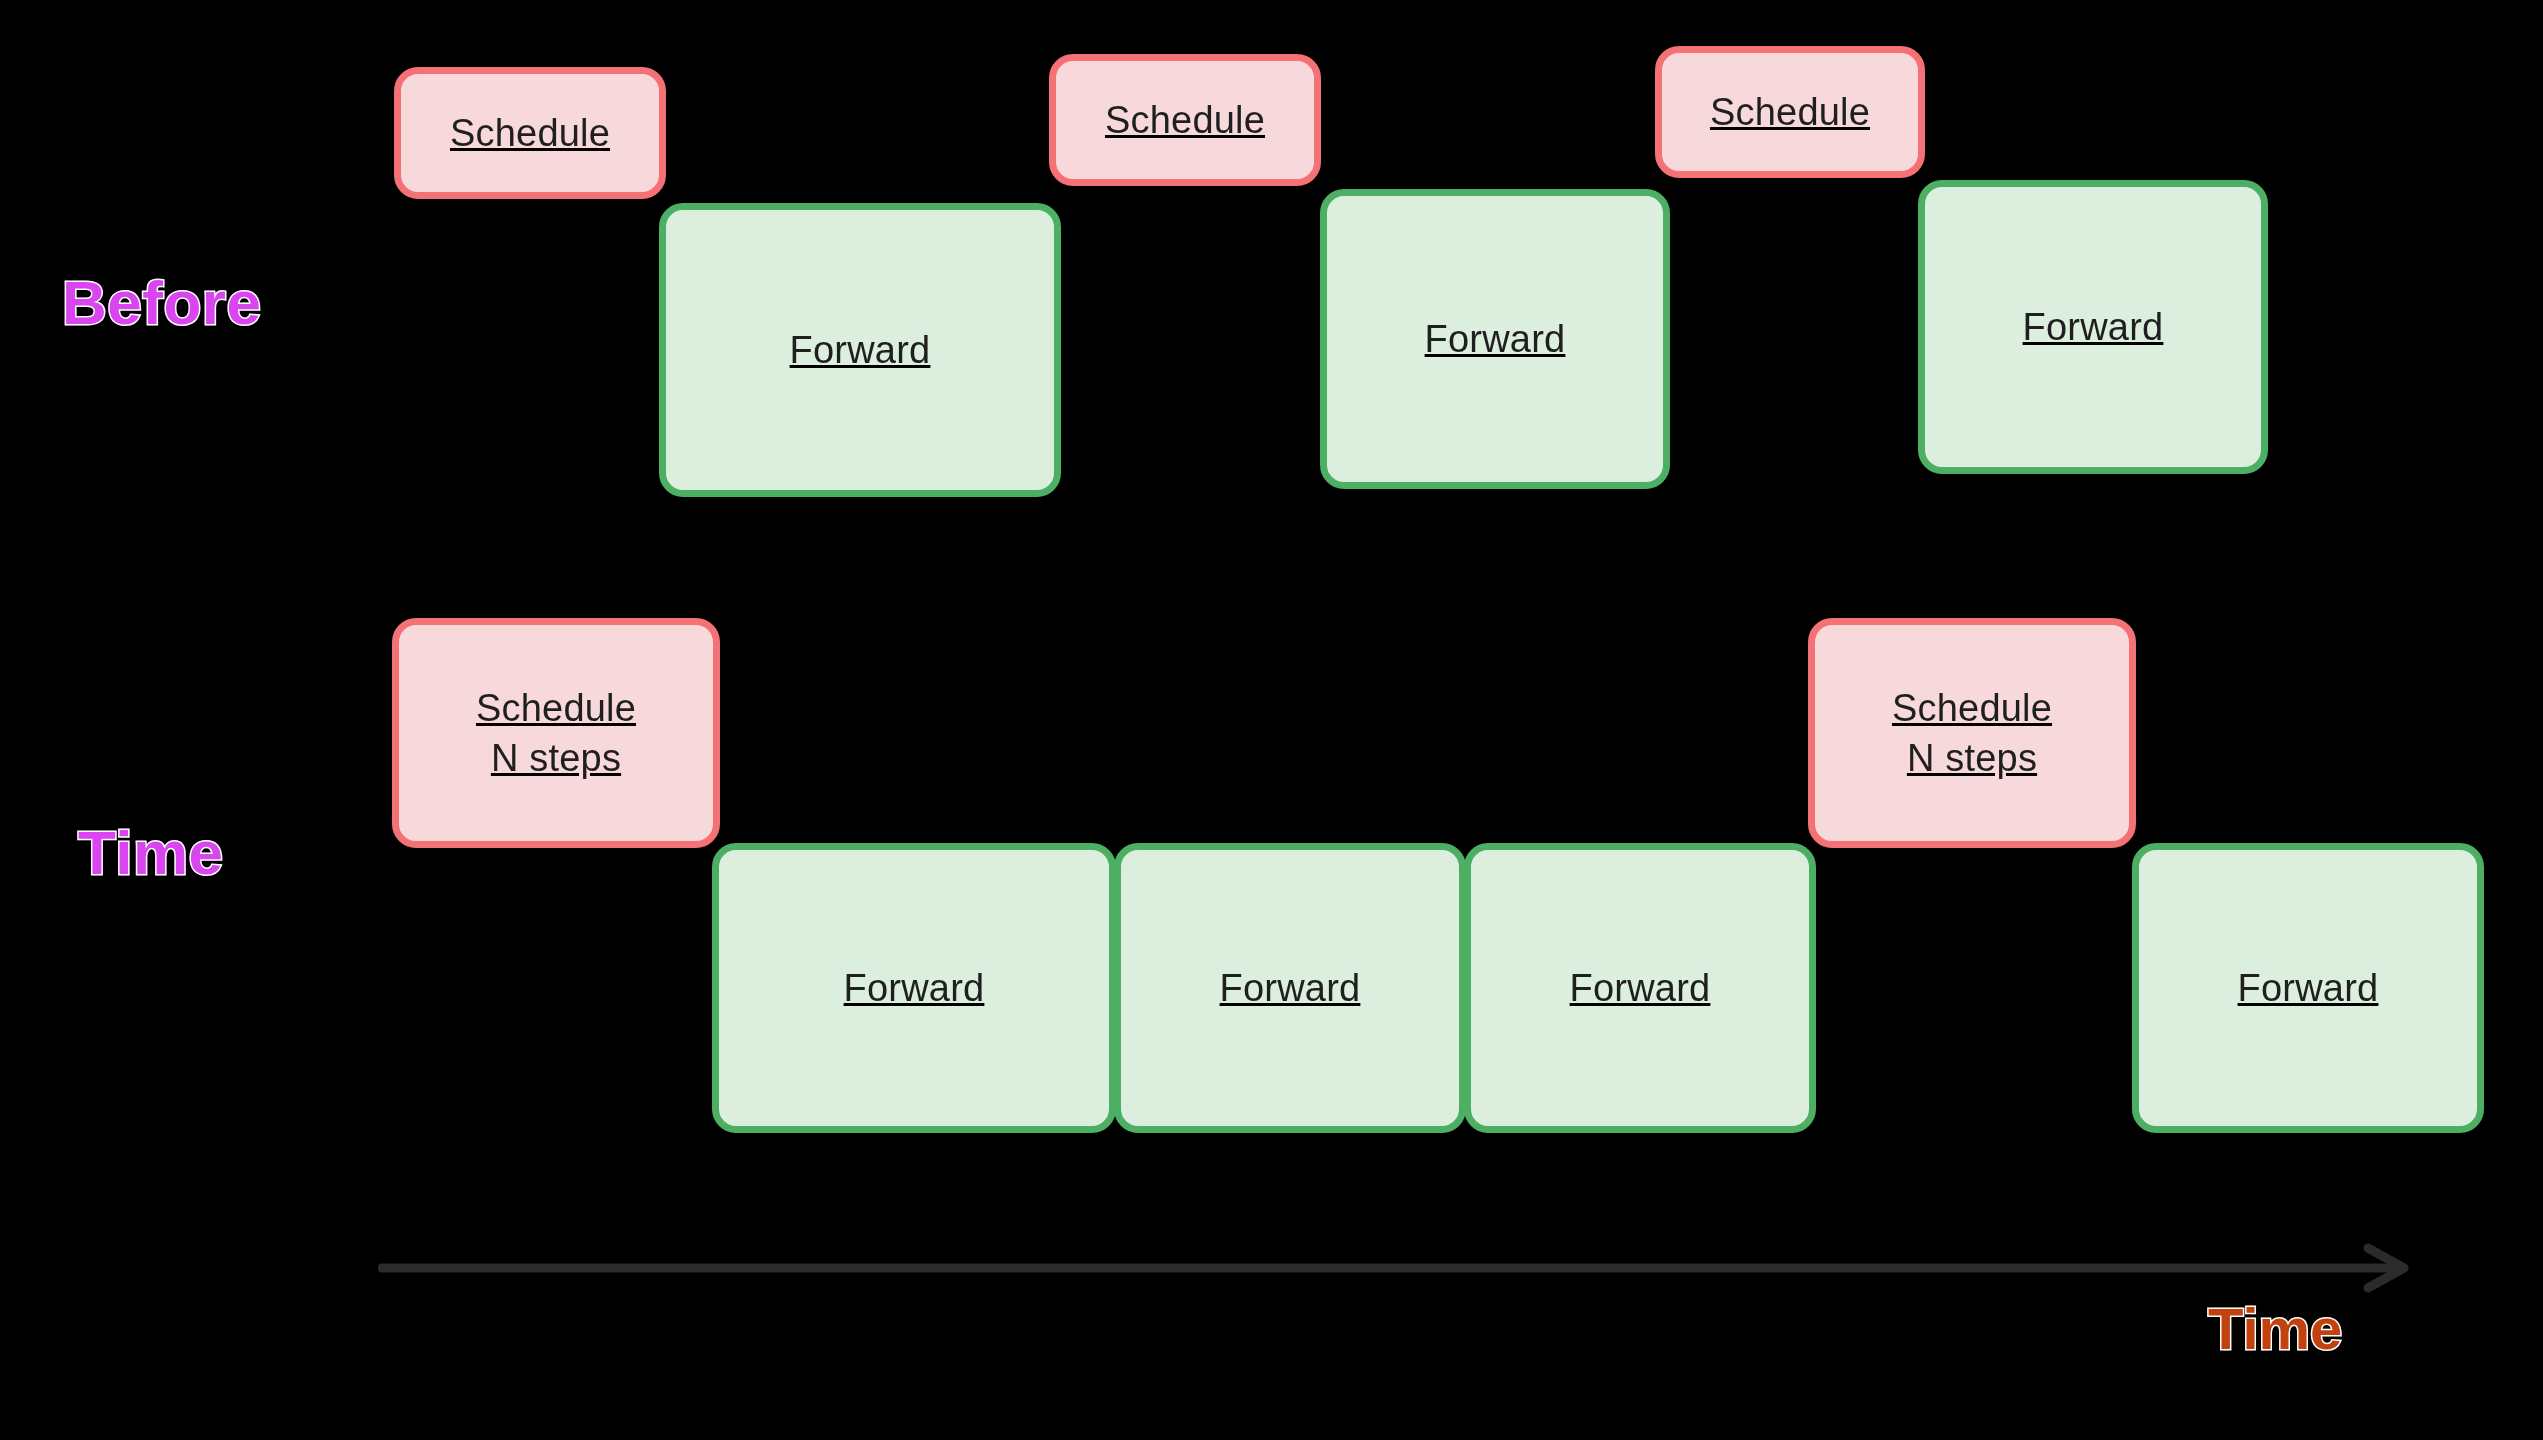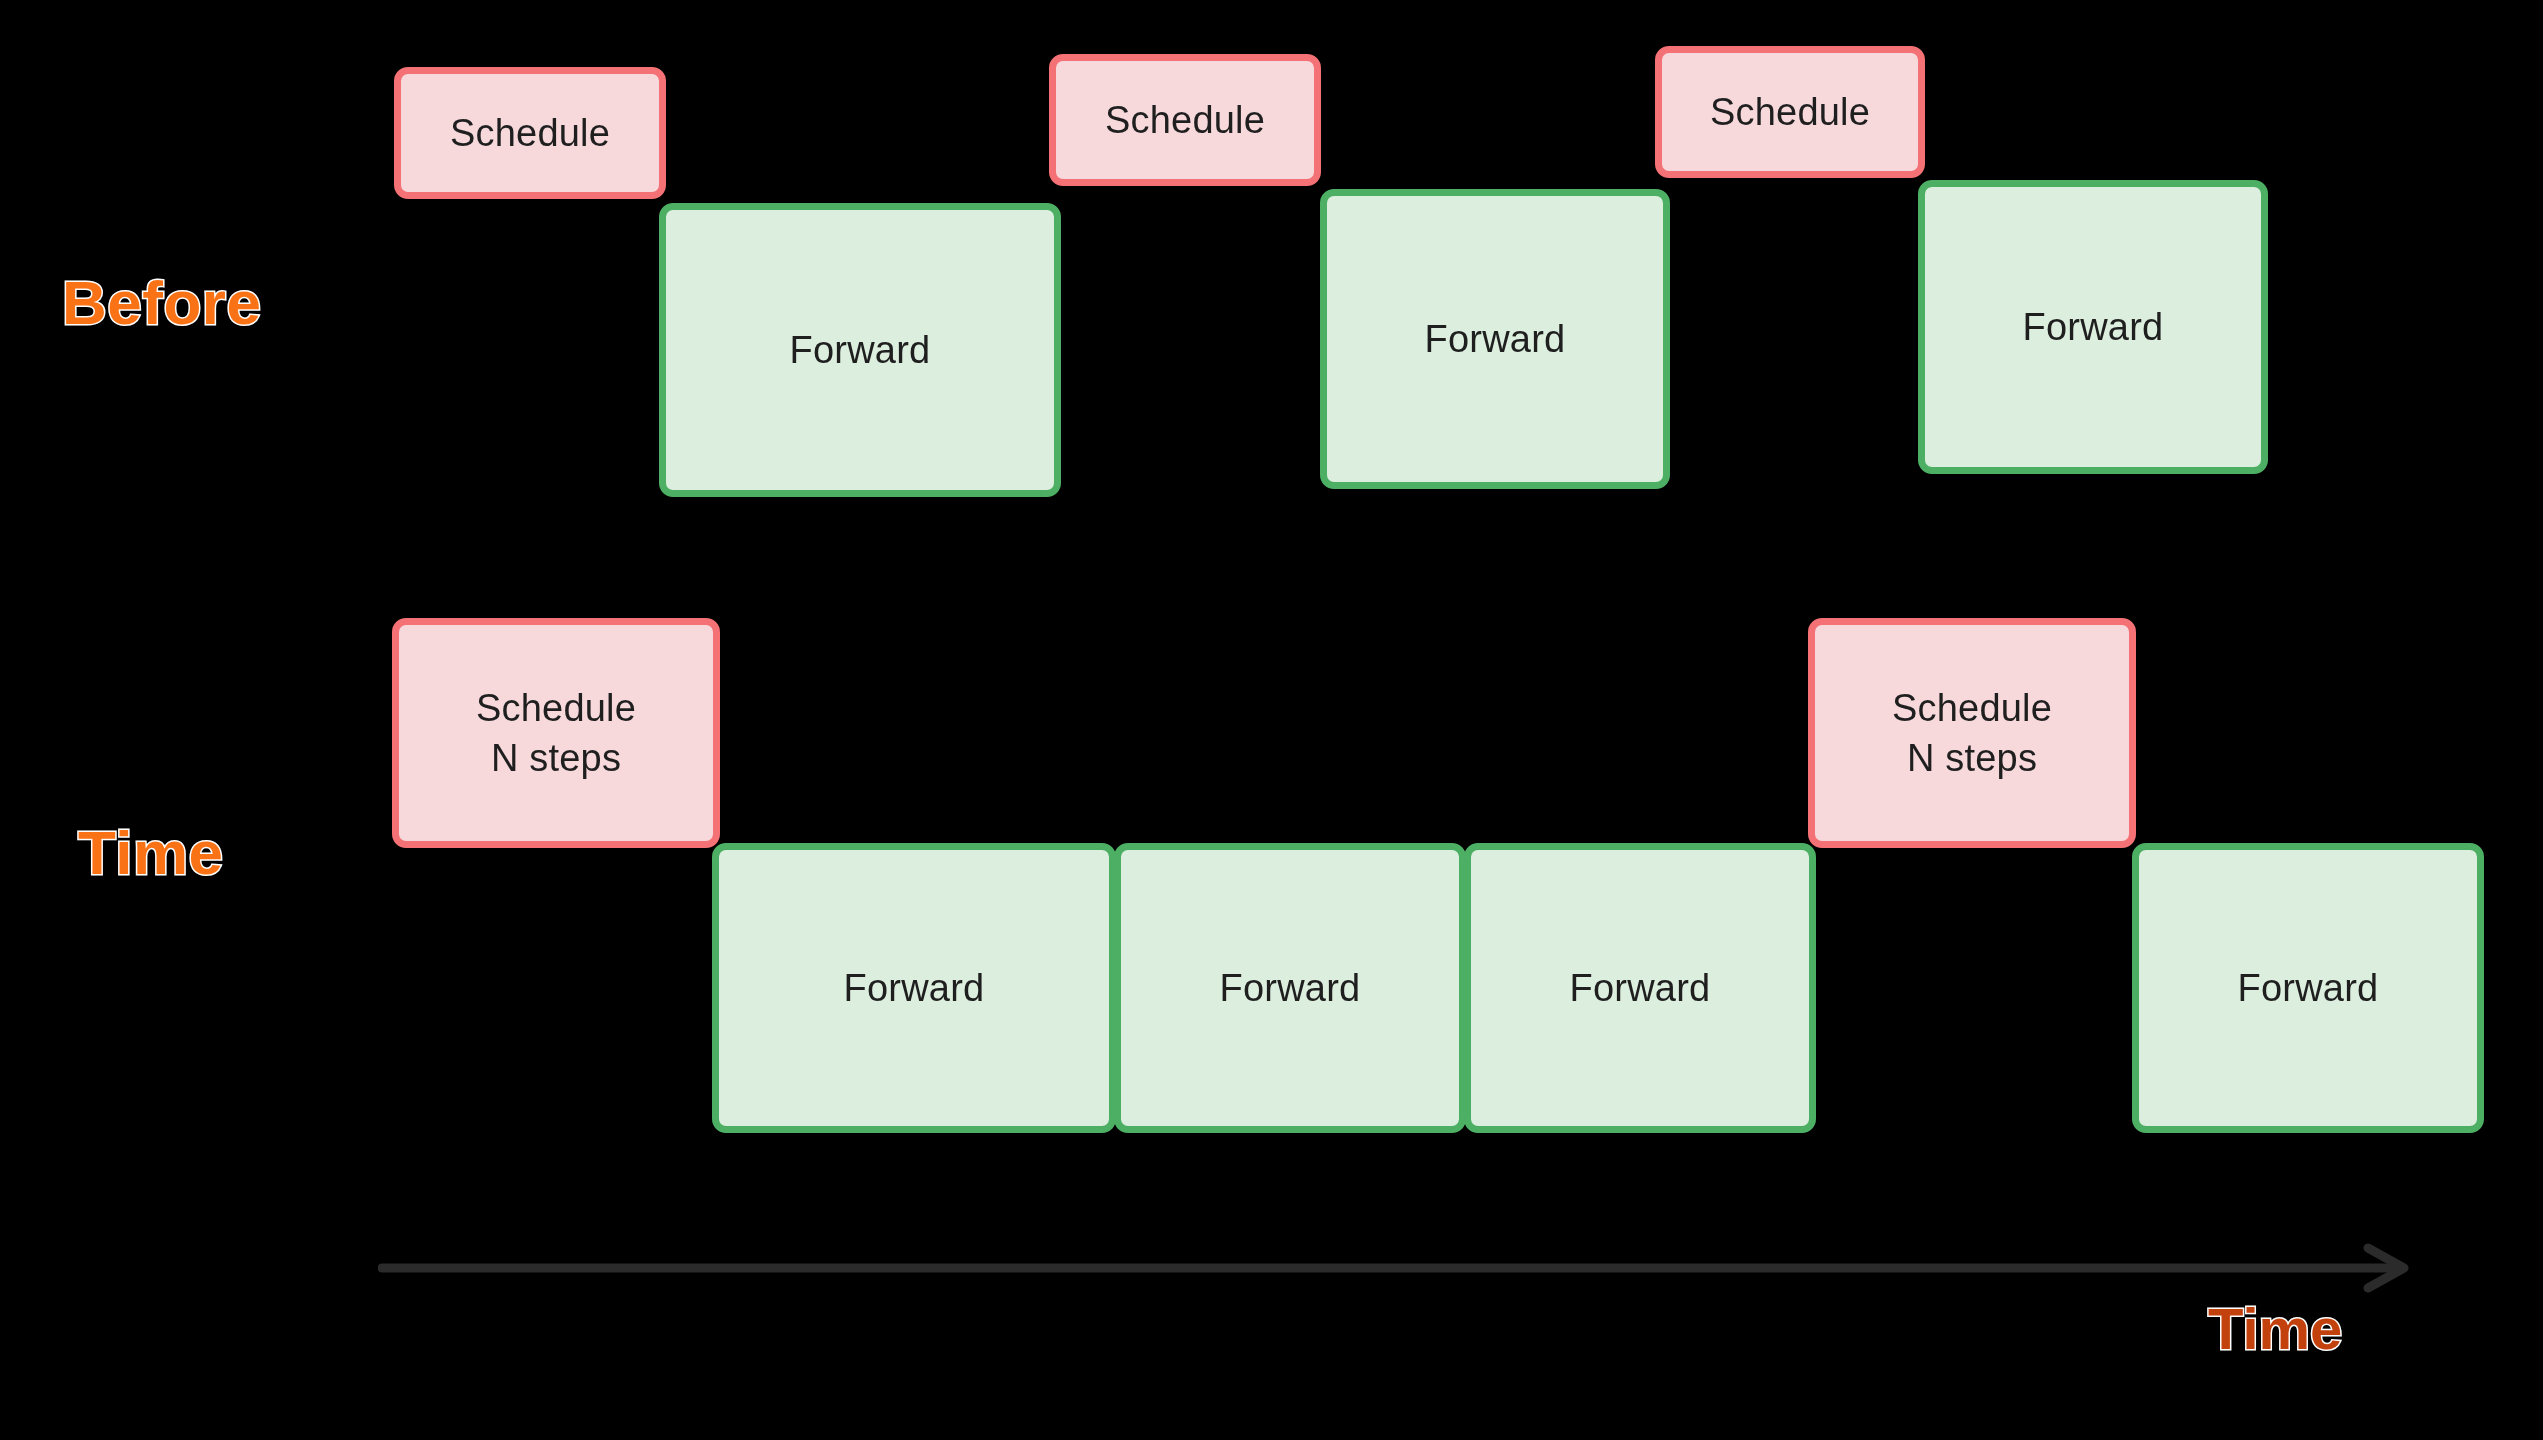--- a/index.html
+++ b/index.html
@@ -21,21 +21,21 @@
     height: 1440px;
     background: #000000;
   }
 
   
   .row-label {
     position: absolute;
     font-size: 62px;
     font-weight: 700;
     letter-spacing: 0.5px;
-    color: #f97316;
+    color: #d946ef;
     -webkit-text-stroke: 3px #ffffff;
     paint-order: stroke fill;
     white-space: nowrap;
     line-height: 1;
   }
   .row-label.before { left: 62px; top: 272px; }
   .row-label.after  { left: 78px; top: 822px; }
 
   .time-label {
     position: absolute;
@@ -47,25 +47,26 @@
     -webkit-text-stroke: 3px #ffffff;
     paint-order: stroke fill;
     white-space: nowrap;
     line-height: 1;
   }
 
   
   .box {
     position: absolute;
     box-sizing: border-box;
-    border-radius: 14px;
+    border-radius: 24px;
     display: flex;
     align-items: center;
     justify-content: center;
     text-align: center;
+    text-decoration: underline;
   }
   .box .box-label {
     font-size: 38px;
     font-weight: 500;
     color: #1f1f1f;
     line-height: 1.32;
     white-space: pre-line;
     letter-spacing: 0.2px;
   }
   .box.schedule {

